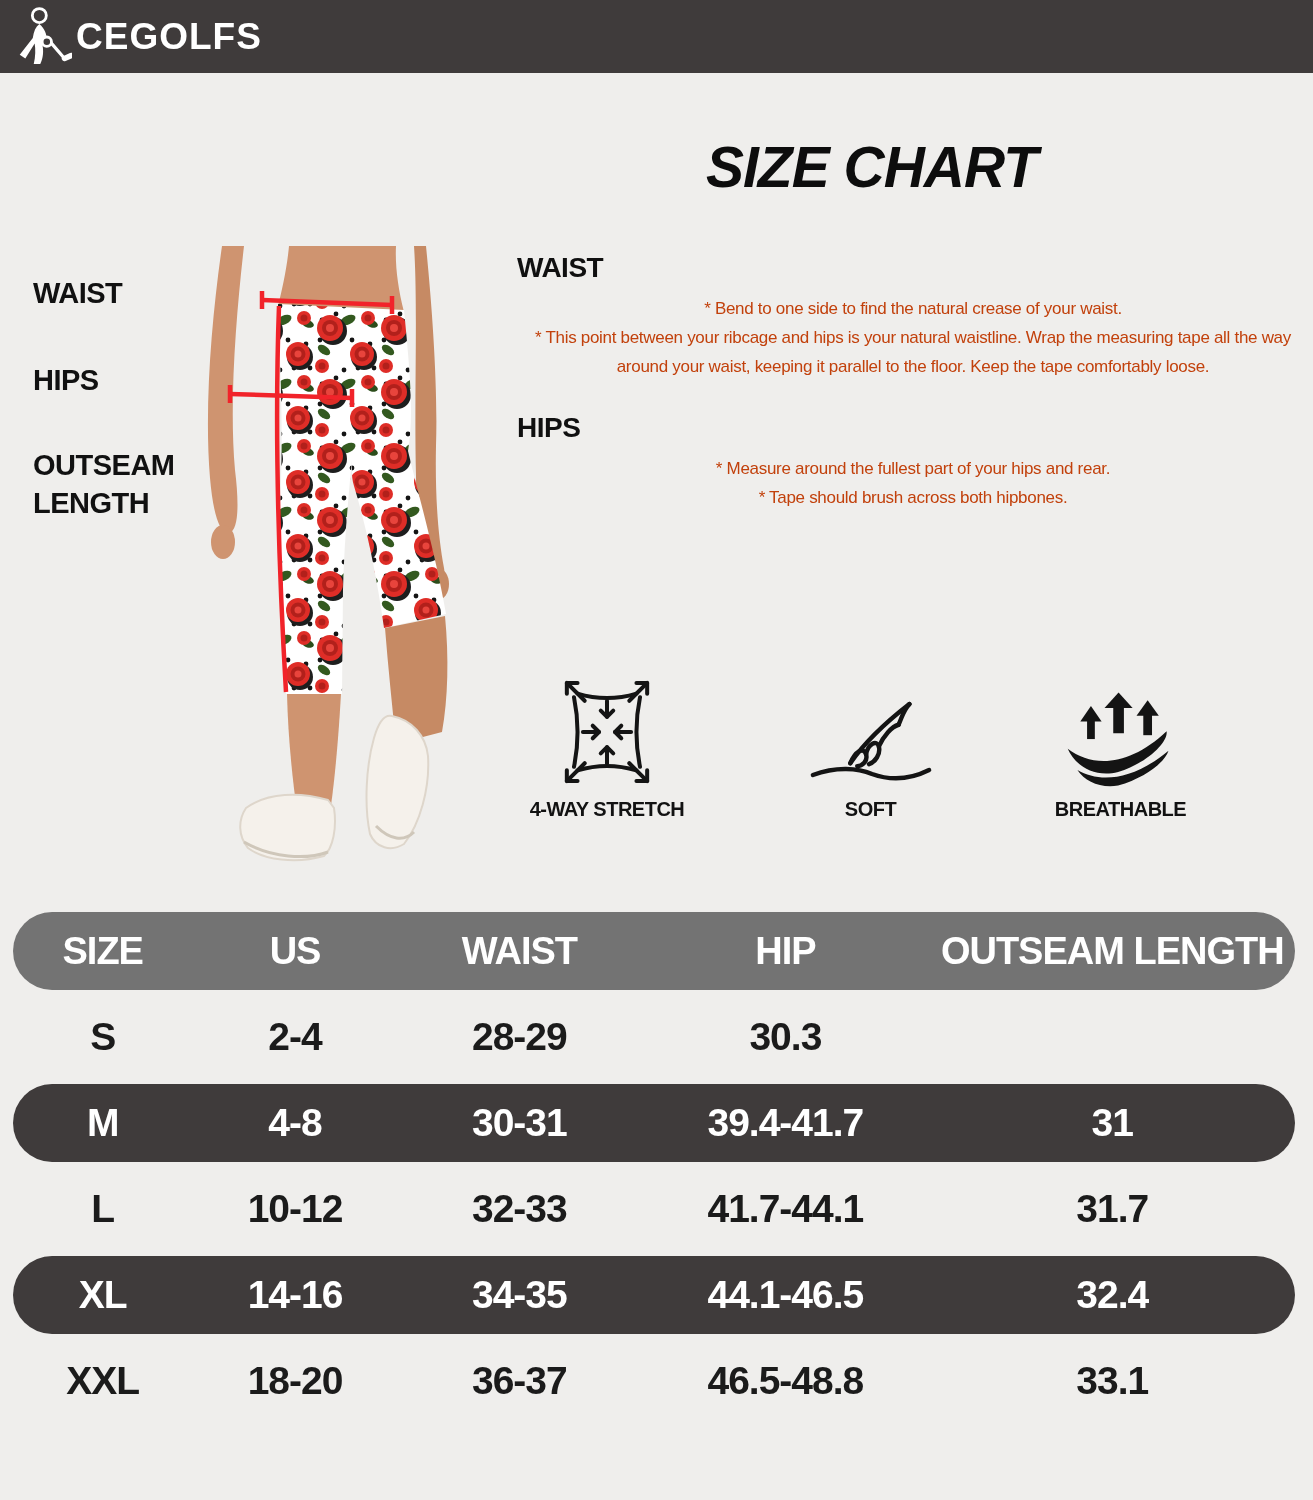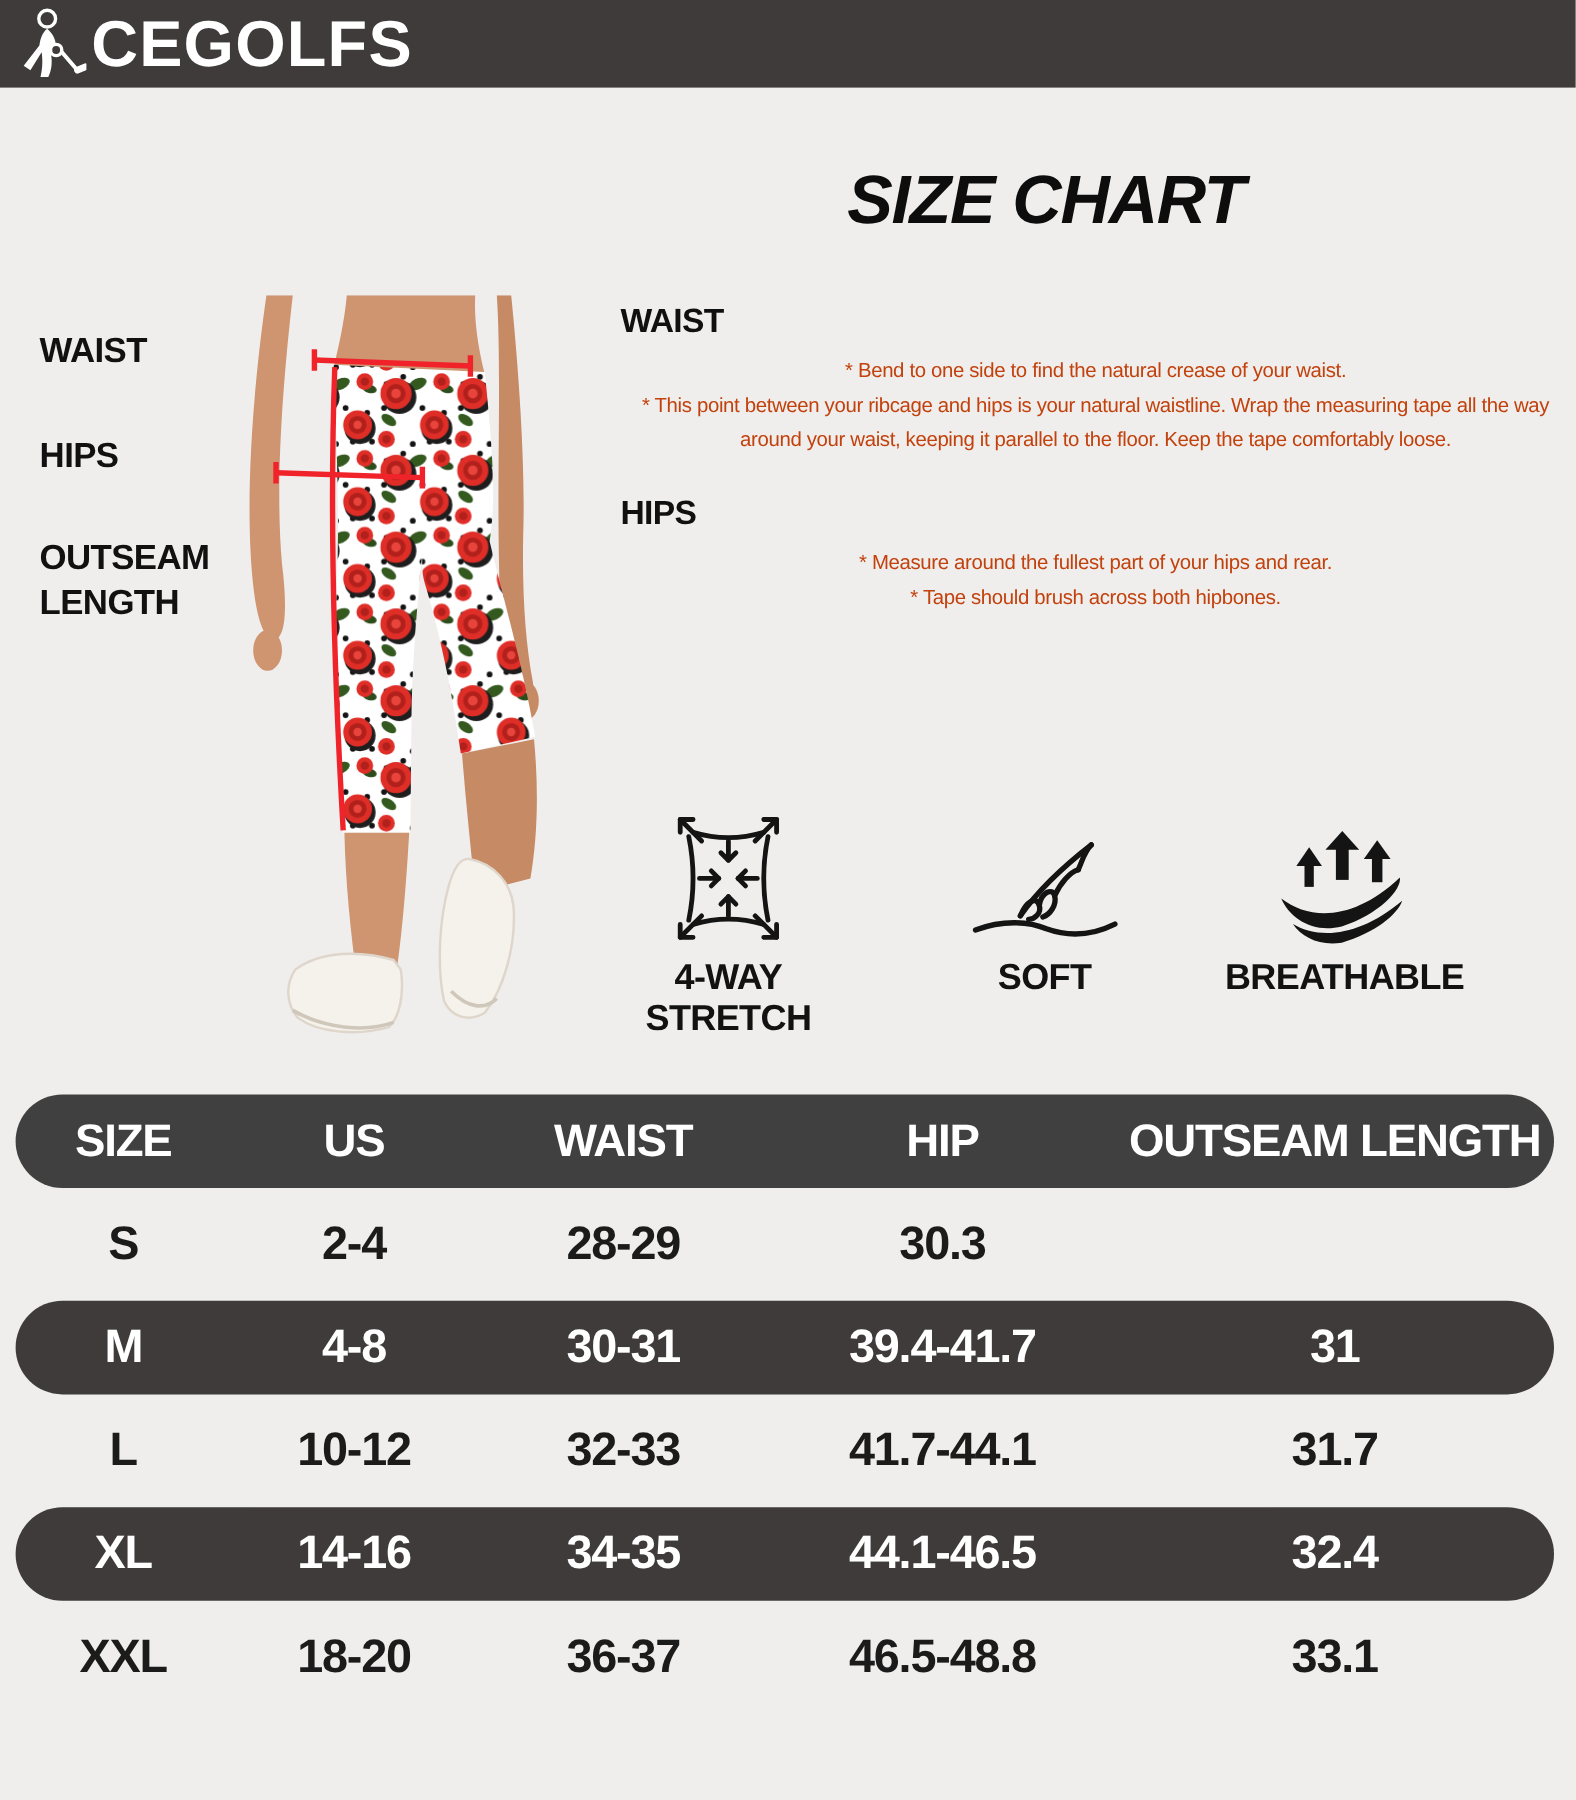--- a/index.html
+++ b/index.html
@@ -12,21 +12,21 @@
     overflow:hidden;
   }
   .page{position:absolute;inset:0;}
   
   .brandbar{
     position:absolute;left:0;top:0;width:1313px;height:73px;
     background:#3f3b3b;display:flex;align-items:center;padding-left:16px;box-sizing:border-box;
   }
   .brandbar svg{display:block;}
   .brand-name{
-    color:#ffffff;font-size:54px;font-weight:bold;letter-spacing:1px;margin-left:4px;
+    color:#ffffff;font-size:37px;font-weight:bold;letter-spacing:1px;margin-left:4px;
   }
   
   .title{
     position:absolute;left:706px;top:134px;margin:0;
     font-size:57px;font-weight:bold;letter-spacing:-1px;color:#0d0d0d;font-style:italic;
   }
   
   .mlabel{
     position:absolute;left:33px;font-size:29px;font-weight:600;color:#111;
     line-height:1.32;width:160px;letter-spacing:-0.5px;
@@ -42,33 +42,33 @@
     margin:0 0 10px 0;font-size:28px;font-weight:bold;letter-spacing:-0.5px;color:#101010;
   }
   .instructions h2.hips{margin-top:30px;}
   .instructions p{
     margin:0;font-size:17px;line-height:1.72;color:#c2410c;letter-spacing:-0.3px;text-align:center;
   }
   
   .feature{position:absolute;top:672px;text-align:center;}
   .feature .icon-box{height:118px;display:flex;align-items:flex-end;justify-content:center;}
   .feature .flabel{
-    margin-top:8px;font-size:30px;font-weight:bold;letter-spacing:-0.5px;color:#121212;
+    margin-top:8px;font-size:20px;font-weight:bold;letter-spacing:-0.5px;color:#121212;
   }
   .f1{left:512px;width:190px;}
   .f2{left:778px;width:185px;}
   .f3{left:1018px;width:205px;}
   
   .size-table{position:absolute;left:13px;top:912px;width:1282px;}
   .trow{
     display:grid;grid-template-columns:14% 16% 19% 22.5% 28.5%;
     align-items:center;height:78px;margin-bottom:8px;
   }
   .trow .cell{text-align:center;font-size:39px;font-weight:bold;letter-spacing:-1px;}
-  .thead{background:#404040;border-radius:39px;}
+  .thead{background:#737373;border-radius:39px;}
   .thead .cell{color:#ffffff;font-size:38px;}
   .trow.dark{background:#3f3b3b;border-radius:39px;}
   .trow.dark .cell{color:#ffffff;}
   .trow.light .cell{color:#1b1b1b;}
 </style>
 </head>
 <body>
 
 <div class="page">
 

